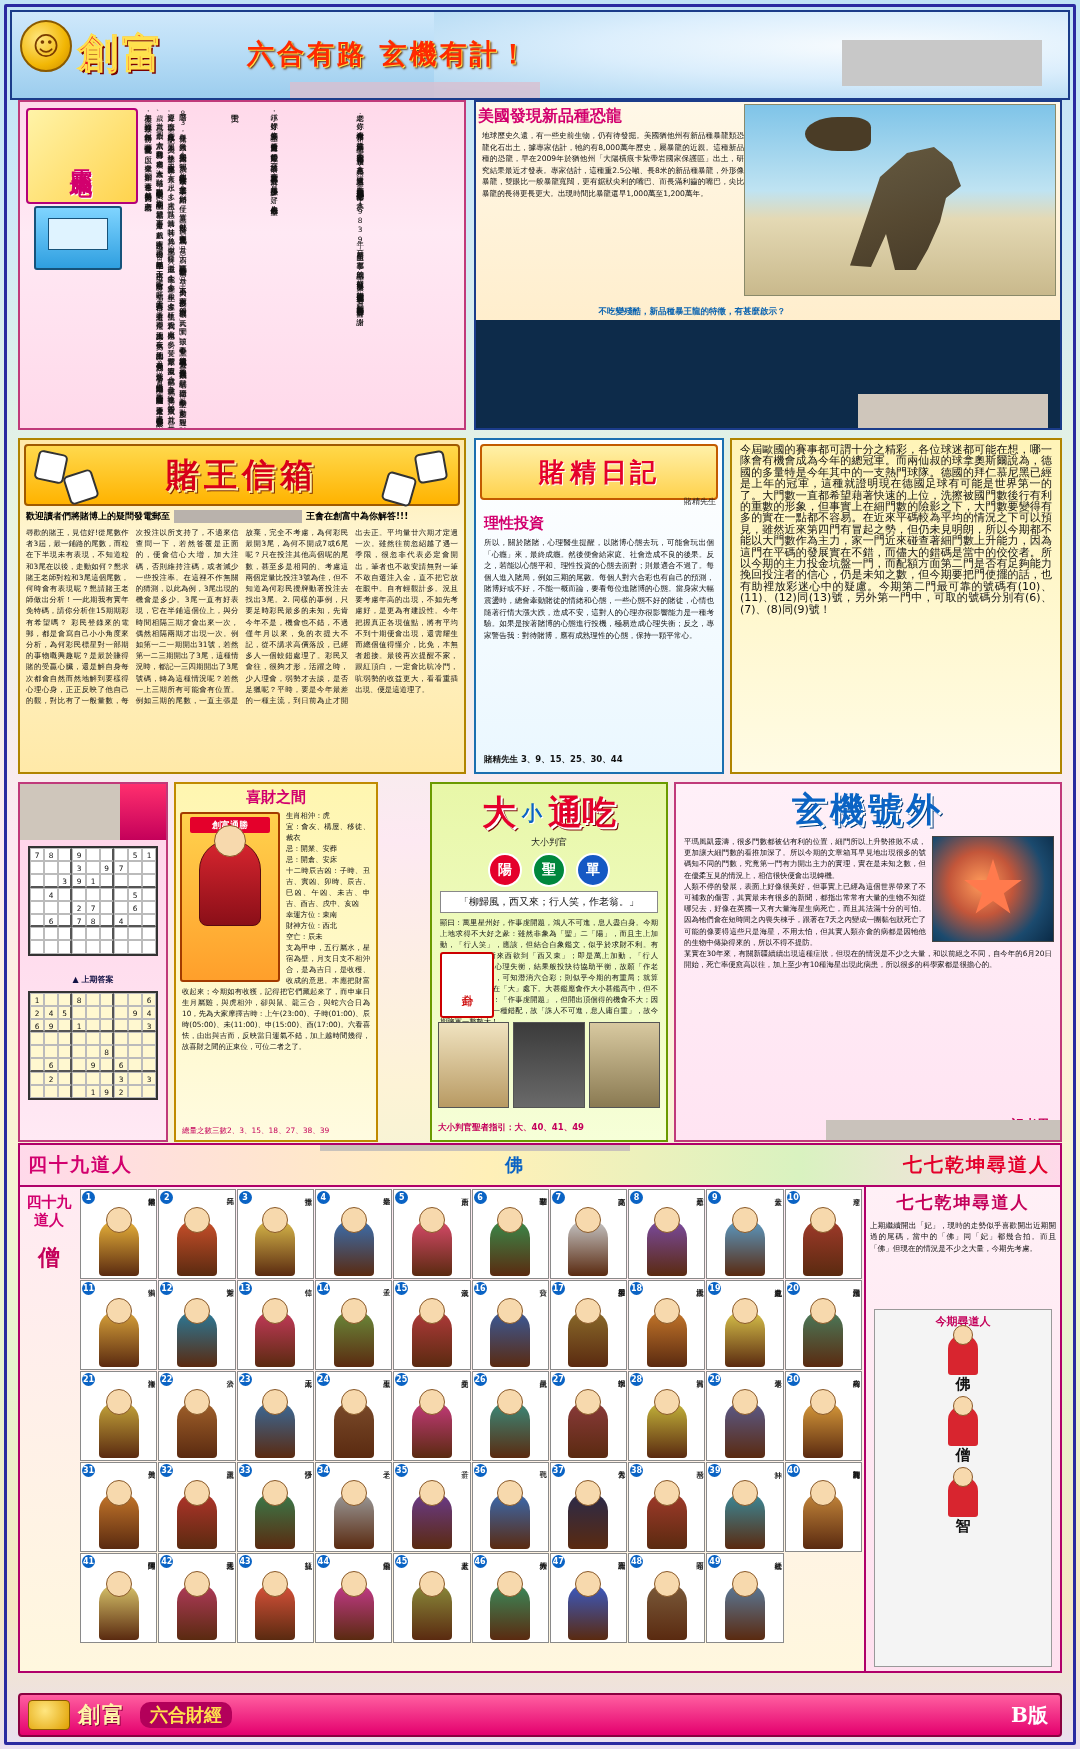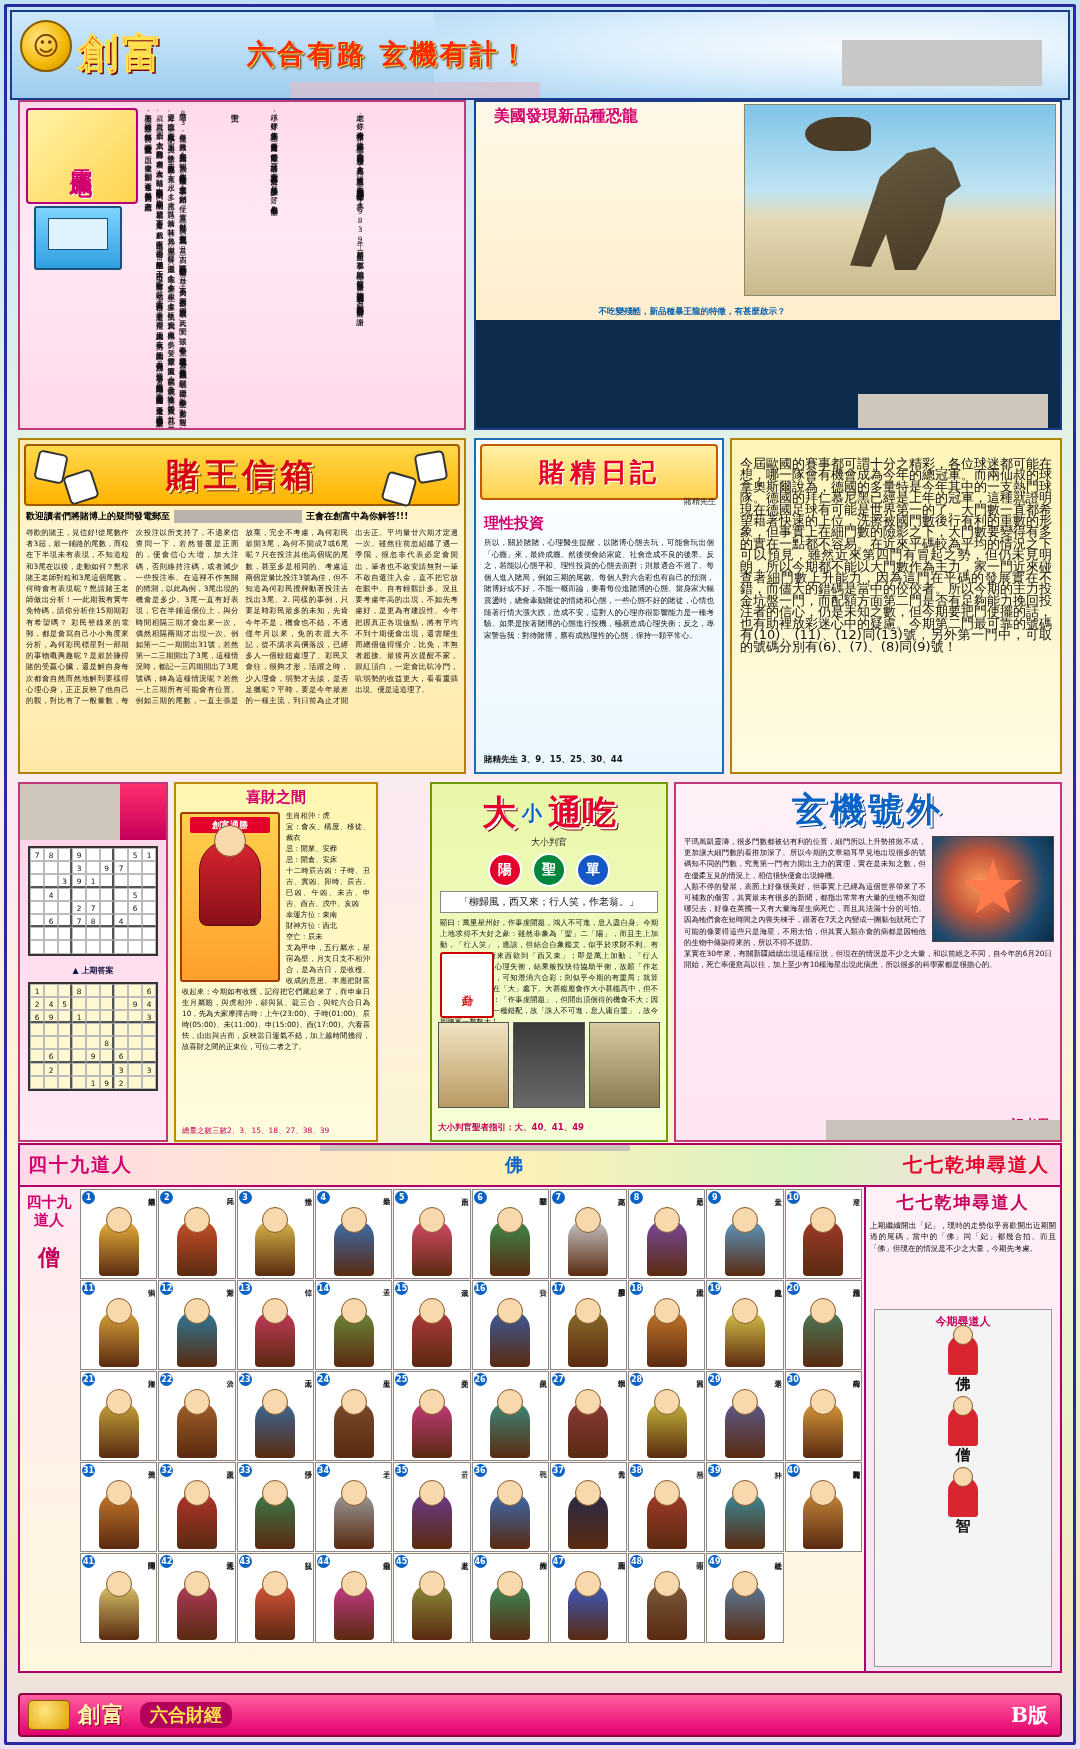--- a/index.html
+++ b/index.html
@@ -137,21 +137,21 @@
     position:absolute;left:90px;top:18px;width:150px;height:150px;
     background:linear-gradient(160deg,#6b5a3a,#3b3020);
     clip-path:polygon(10% 95%,22% 60%,30% 36%,48% 20%,66% 16%,78% 26%,84% 42%,74% 50%,70% 66%,62% 84%,54% 98%,40% 98%,34% 74%,24% 96%);
     opacity:.95;
   }
   .dino-head{
     position:absolute;left:60px;top:12px;width:66px;height:34px;
     background:#4a3c26;border-radius:50% 30% 30% 50%;
   }
   .lingyi-title2{
-    position:absolute;left:18px;top:4px;width:265px;
+    position:absolute;left:2px;top:4px;width:265px;
     font-family:Liberation Sans, sans-serif;font-size:16px;font-weight:bold;color:#d2006e;
   }
   .lingyi-text{
     position:absolute;left:6px;top:28px;width:262px;height:164px;
     font-size:7.6px;line-height:11.5px;color:#111;text-align:justify;
   }
   .lingyi-foot{
     position:absolute;left:6px;bottom:2px;width:420px;
     font-size:8.5px;color:#0b63b0;font-weight:bold;text-align:center;
   }
@@ -222,21 +222,21 @@
   }
   .madong-hdr .t{
     font-family:"DejaVu Serif",serif;font-size:26px;font-weight:bold;color:#c70018;
     letter-spacing:3px;text-shadow:1px 1px 0 #fff6c0;
   }
   .avatar-circle{
     width:36px;height:36px;border-radius:50%;
     background:radial-gradient(circle at 40% 35%,#fff3c4,#d79a2b);
     border:2px solid #7a4a00;flex:0 0 auto;
   }
-  .madong-body{margin:18px 8px;font-size:13px;line-height:11.4px;color:#111;text-align:justify;}
+  .madong-body{margin:4px 8px;font-size:11px;line-height:11.4px;color:#111;text-align:justify;}
   .redact-c{position:absolute;right:0;top:-46px;width:128px;height:50px;background:#cfc6bb;}
 
   
   #p-sudoku{left:18px;top:782px;width:150px;height:360px;
     background:linear-gradient(180deg,#ffd2e8,#ffe9f4);border:2px solid #c03a7a;}
   .sud-hdr{position:relative;height:56px;background:linear-gradient(180deg,#ff2f6e,#c4005a);
     display:flex;align-items:center;justify-content:center;}
   .sud-hdr .t{font-family:"DejaVu Serif",serif;font-size:18px;font-weight:bold;color:#fff;
     text-shadow:1px 1px 0 #7a0030;letter-spacing:1px;}
   .redact-d{position:absolute;left:-8px;top:0;width:108px;height:56px;background:#cfc6bb;}
@@ -245,21 +245,21 @@
     display:grid;grid-template-columns:repeat(9,1fr);
     background:#fff;
   }
   .grid .c{
     width:100%;height:13.2px;border:1px solid #bbb;
     font-size:7.4px;line-height:13.2px;text-align:center;color:#111;box-sizing:border-box;
   }
   .grid.alt{background:#fff8d0;}
   .grid .c.b3{border-right:2px solid #555;}
   .grid .c.b3r{border-bottom:2px solid #555;}
-  .sud-cap{text-align:center;font-size:8px;color:#114;margin-top:9px;font-weight:bold;}
+  .sud-cap{text-align:center;font-size:8px;color:#114;margin-top:18px;font-weight:bold;}
 
   #p-xicai{left:174px;top:782px;width:204px;height:360px;
     background:linear-gradient(180deg,#fff6b0,#fffbe0);border:2px solid #c08a00;}
   .xicai-hdr{height:26px;display:flex;align-items:center;justify-content:center;
     font-family:"DejaVu Serif",serif;font-size:15px;font-weight:bold;color:#d2006e;}
   .xicai-card{
     float:left;width:96px;height:166px;margin:2px 6px 4px 4px;
     background:linear-gradient(180deg,#ffd24d,#ff9f2b);
     border:2px solid #a33b00;border-radius:3px;position:relative;overflow:hidden;
   }
@@ -458,20 +458,21 @@
     </div>
   </div>
 
   <div class="panel" id="p-lingyi">
     <div class="lingyi-bot">
       <div class="dino-img">
         <div class="dino-body"></div>
         <div class="dino-head"></div>
       </div>
       <div class="lingyi-title2">美國發現新品種恐龍</div>
+      <div class="lingyi-text">地球歷史久遠，有一些史前生物，仍有待發掘。美國猶他州有新品種暴龍類恐龍化石出土，據專家估計，牠約有8,000萬年歷史，屬暴龍的近親。這種新品種的恐龍，早在2009年於猶他州「大陽橫痕卡紮帶岩國家保護區」出土，研究結果最近才發表。專家估計，這種重2.5公噸、長8米的新品種暴龍，外形像暴龍，雙眼比一般暴龍寬闊，更有鋸狀尖利的嘴巴、而長滿利齒的嘴巴，尖比暴龍的長得更長更大。出現時間比暴龍還早1,000萬至1,200萬年。</div>
       <div class="lingyi-foot">不吃變殘酷，新品種暴王龍的特徵，有甚麼啟示？</div>
     </div>
     <div class="redact-a"></div>
   </div>
 
   <div class="panel" id="p-duwang">
     <div class="duwang-hdr">
       <div class="dice d1"></div>
       <div class="dice d2"></div>
       <div class="t">賭王信箱</div>

